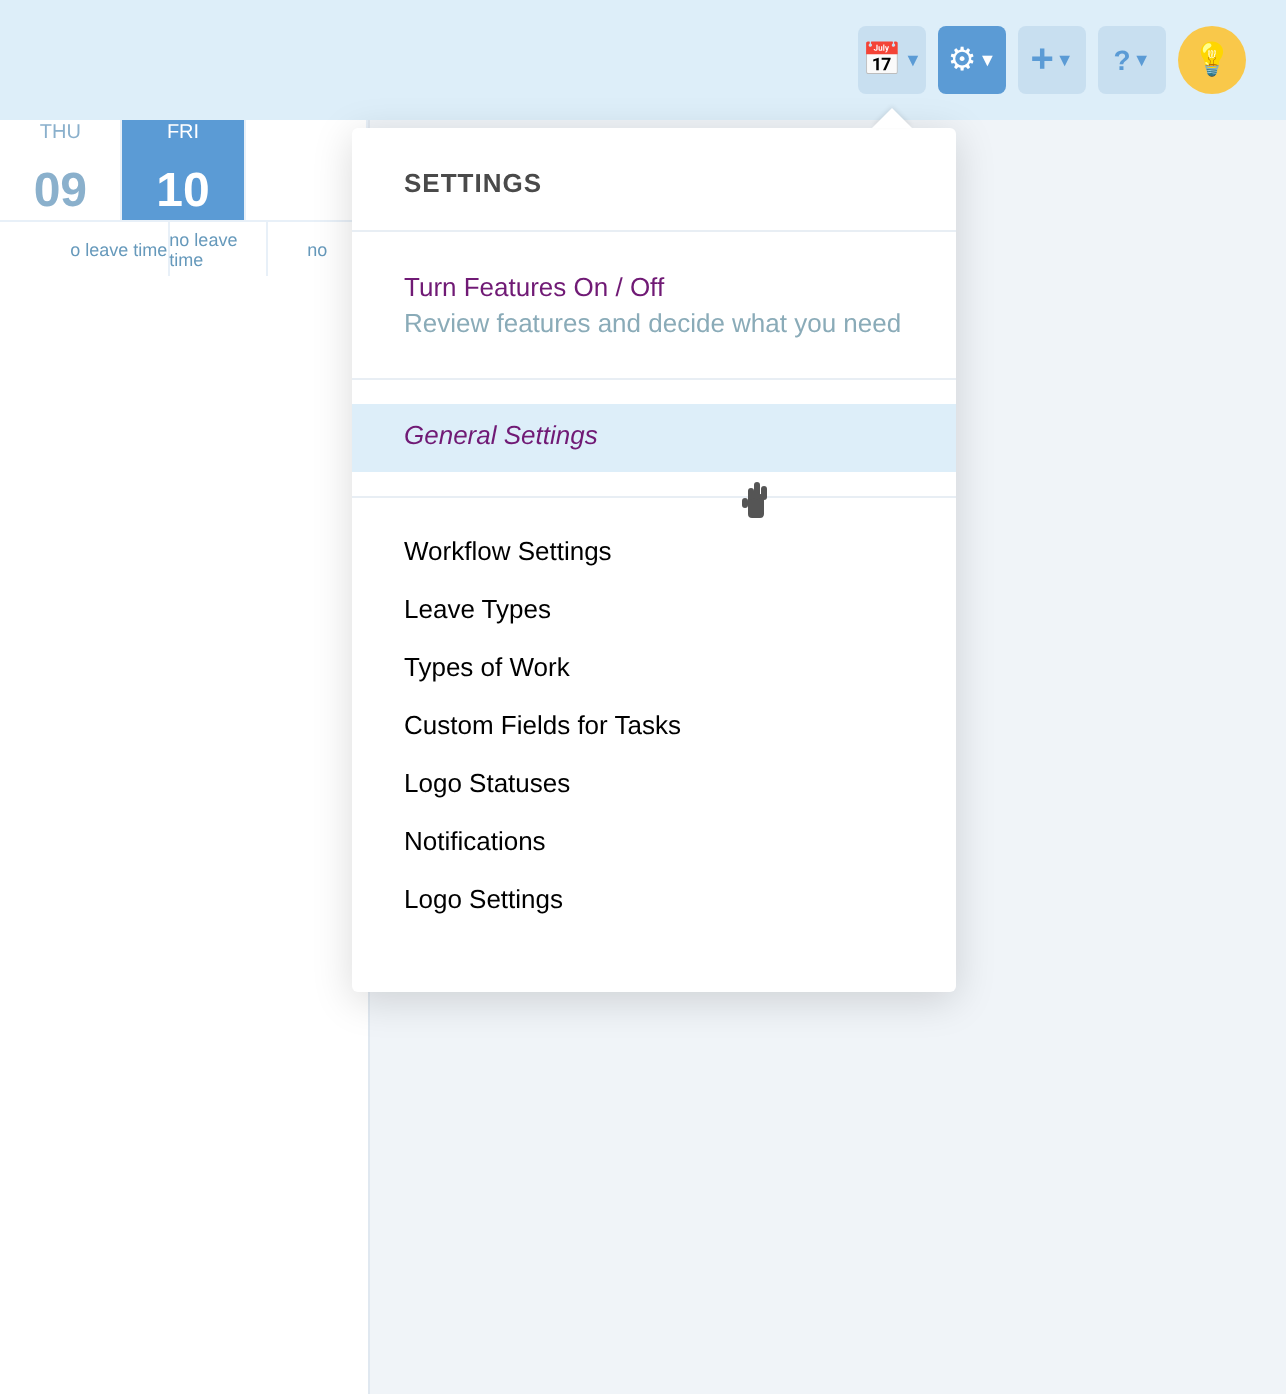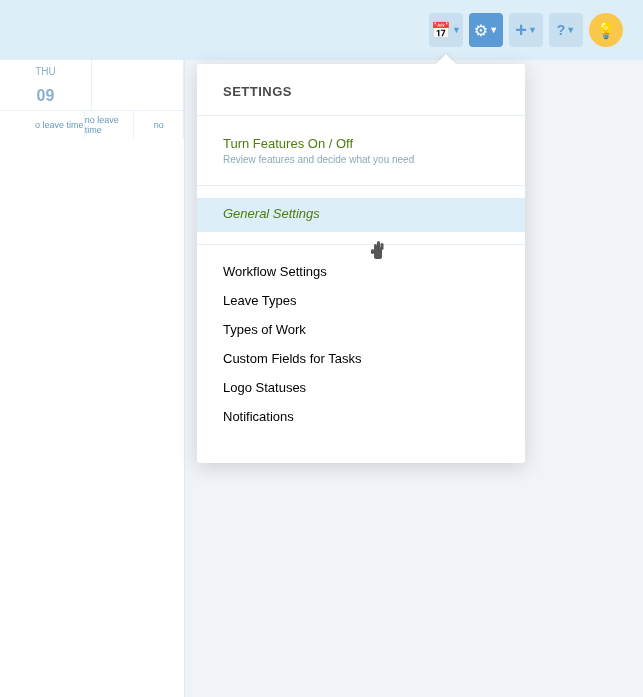--- a/index.html
+++ b/index.html
@@ -93,21 +93,21 @@
       color: #fff;
     }
 
     .cal-day .day-name {
       font-size: 10px;
       text-transform: uppercase;
       margin-bottom: 10px;
     }
 
     .cal-day .day-num {
-      font-size: 16px;
+      font-size: 24px;
       font-weight: 600;
     }
 
     .cal-leave-row {
       display: flex;
       height: 28px;
       border-top: 1px solid #e8f0f8;
       padding-left: 35px;
     }
 
@@ -132,22 +132,22 @@
       border-right: 10px solid transparent;
       border-bottom: 10px solid #fff;
       z-index: 200;
       filter: drop-shadow(0 -1px 1px rgba(0,0,0,0.08));
     }
 
     
     .settings-dropdown {
       position: absolute;
       top: 64px;
-      left: 197px;
-      width: 328px;
+      left: 176px;
+      width: 302px;
       background: #fff;
       border-radius: 3px;
       box-shadow: 0 4px 20px rgba(0,0,0,0.15);
       z-index: 100;
       padding: 20px 0;
     }
 
     .settings-title {
       font-size: 13px;
       font-weight: 700;
@@ -172,27 +172,27 @@
       display: block;
     }
 
     .settings-item.active {
       background: #ddeef9;
       font-style: italic;
     }
 
     .settings-item-title {
       font-size: 13px;
-      color: #4d7c0f;
+      color: #701a75;
       display: block;
       margin-bottom: 3px;
     }
 
     .settings-item-desc {
-      font-size: 10px;
+      font-size: 13px;
       color: #8aabb8;
       display: block;
     }
 
     .settings-link {
       padding: 7px 26px;
       cursor: pointer;
       display: block;
       font-size: 13px;
       color: #000000;
@@ -233,20 +233,24 @@
     <span>💡</span>
   </div>
 </div>
 
 <div class="calendar-area">
   <div class="cal-header">
     <div class="cal-day">
       <span class="day-name">Thu</span>
       <span class="day-num">09</span>
     </div>
+    <div class="cal-day highlight">
+      <span class="day-name">Fri</span>
+      <span class="day-num">10</span>
+    </div>
     <div class="cal-day">
     </div>
   </div>
   <div class="cal-leave-row">
     <div class="cal-leave-cell">o leave time</div>
     <div class="cal-leave-cell">no leave time</div>
     <div class="cal-leave-cell">no</div>
   </div>
 </div>
 
@@ -269,20 +273,21 @@
     </div>
   </div>
 
   <div class="settings-section">
     <div class="settings-link">Workflow Settings</div>
     <div class="settings-link">Leave Types</div>
     <div class="settings-link">Types of Work</div>
     <div class="settings-link">Custom Fields for Tasks</div>
     <div class="settings-link">Logo Statuses</div>
     <div class="settings-link">Notifications</div>
+    <div class="settings-link">Logo Settings</div>
   </div>
 
 
 </div>
 
 <div class="cursor">
   <svg width="20" height="24" viewBox="0 0 20 24" fill="none" xmlns="http://www.w3.org/2000/svg">
 
     <g>
 

